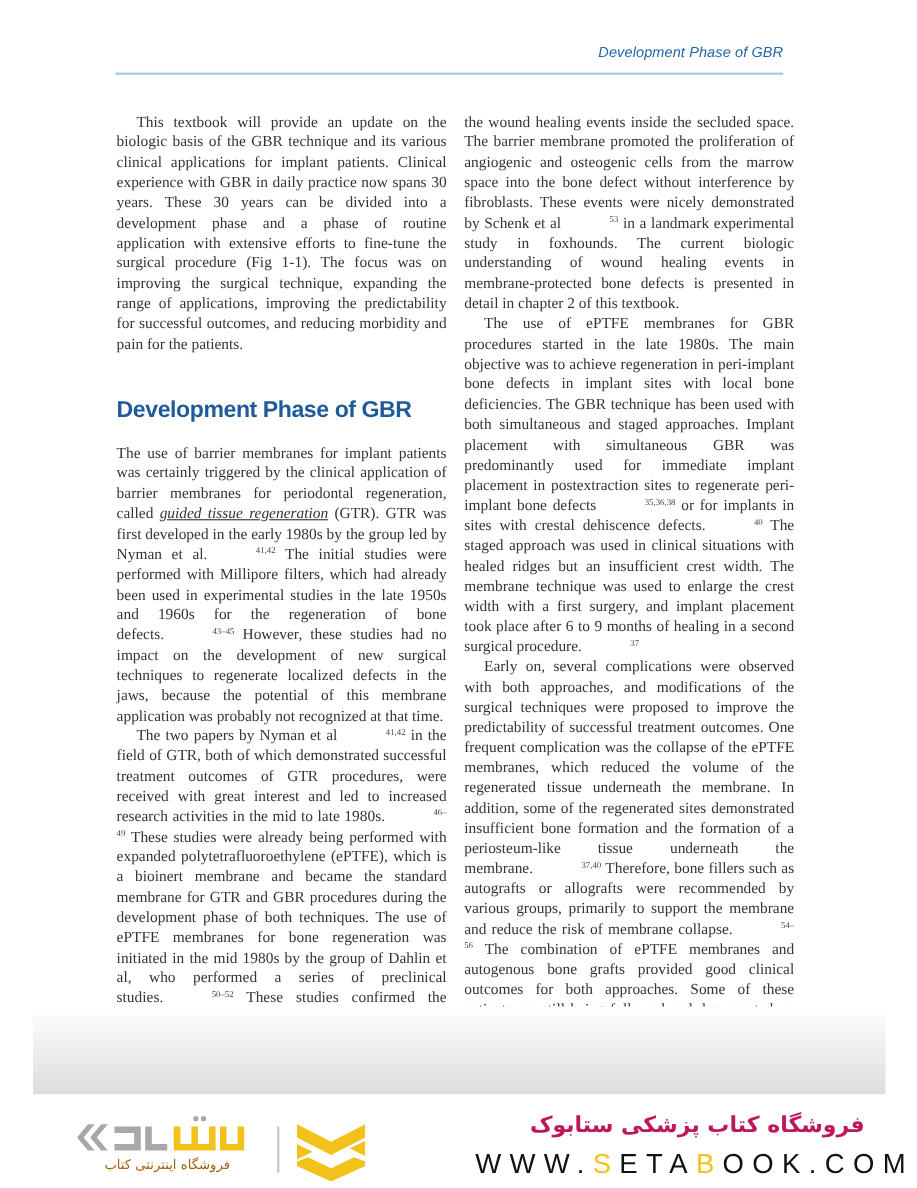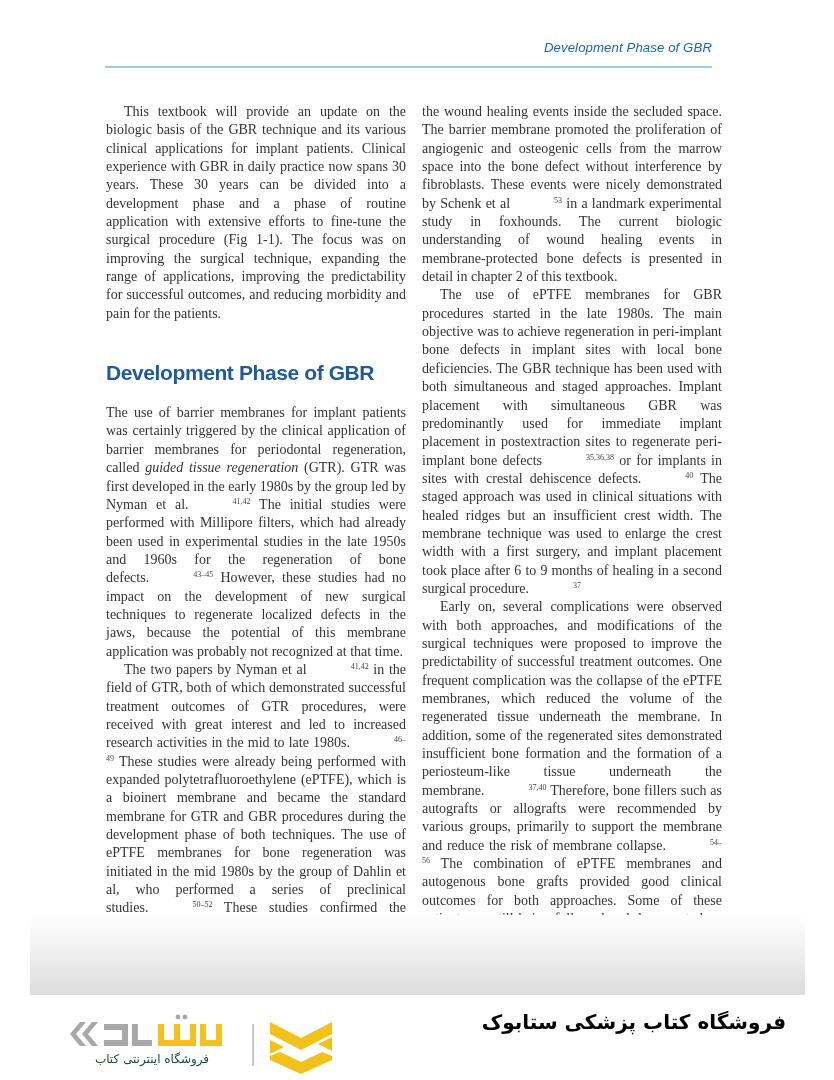--- a/index.html
+++ b/index.html
@@ -25,21 +25,21 @@
       font-family: "Liberation Serif", "DejaVu Serif", serif;
       font-size: 14px; line-height: 18.35px; color: #333;
       text-align: justify;
     }
     .col-left { left: 106px; }
     .col-right { left: 422px; }
 
     .col p { margin: 0; }
     .col p.indent { text-indent: 18px; }
     .col sup { font-size: 8px; line-height: 0; vertical-align: 5px; color: #444; padding-left: 44px; }
-    .col em { font-style: italic; }
+    .col em { font-style: italic; text-decoration: underline; }
 
     .section-title {
       font-family: "Liberation Sans", "DejaVu Sans", sans-serif;
       font-weight: bold; font-size: 21px; color: #1f5a9a;
       letter-spacing: -0.4px;
       margin: 38px 0 19px 0; line-height: 24px; text-align: left;
     }
 
     .bottom-shade {
       position: absolute; left: 30px; top: 915px; width: 775px; height: 80px;
@@ -48,31 +48,31 @@
     .footer-band {
       position: absolute; left: 0; top: 995px; width: 834px; height: 85px; background: #ffffff;
     }
 
     .logo-wrap { position: absolute; left: 66px; top: 1012px; width: 270px; height: 62px; }
     .logo-text {
       position: absolute; left: 0; top: 2px; width: 170px; height: 40px;
     }
     .logo-sub {
       position: absolute; left: 6px; top: 40px; width: 160px;
-      font-family: "DejaVu Sans", sans-serif; font-size: 12px; color: #14532d;
+      font-family: "DejaVu Sans", sans-serif; font-size: 12px; color: #a16207;
       direction: rtl; text-align: center;
     }
     .logo-divider {
       position: absolute; left: 186px; top: 12px; width: 2px; height: 42px; background: #c8c8c8;
     }
     .logo-mark { position: absolute; left: 204px; top: 6px; width: 62px; height: 56px; }
 
     .store-fa {
       position: absolute; right: 48px; top: 1010px;
-      font-family: "DejaVu Sans", sans-serif; font-size: 20px; color: #000000;
+      font-family: "DejaVu Sans", sans-serif; font-size: 20px; color: #be185d;
       direction: rtl; font-weight: bold;
     }
     .store-url {
       position: absolute; left: 432px; top: 1044px;
       font-family: "Liberation Sans", "DejaVu Sans", sans-serif;
       font-size: 25px; color: #111; letter-spacing: 7.6px; font-weight: normal;
     }
     .store-url .hl { color: #f2c21b; }
   </style>
 </head>
@@ -124,14 +124,15 @@
     <div class="logo-divider"></div>
     <svg class="logo-mark" viewBox="0 0 62 56">
       <polygon points="0,4 31,20 62,4 62,16 31,32 0,16" fill="#f2c21b"></polygon>
       <polygon points="0,22 14,29 0,36" fill="#f2c21b"></polygon>
       <polygon points="10,34 31,44 52,34 62,38 62,42 31,56 0,42 0,38" fill="#f2c21b"></polygon>
       <polygon points="48,26 62,19 62,33" fill="#f2c21b"></polygon>
     </svg>
   </div>
 
   <div class="store-fa">فروشگاه کتاب پزشکی ستابوک</div>
+  <div class="store-url"><span>WWW.</span><span class="hl">S</span><span>ETA</span><span class="hl">B</span><span>OOK.COM</span></div>
 
 </div>
 
 </body></html>

